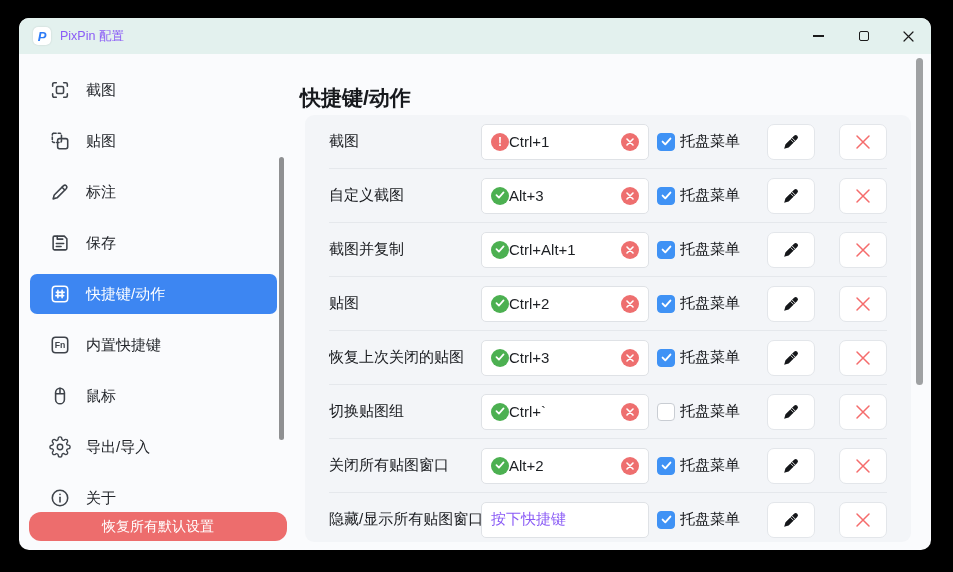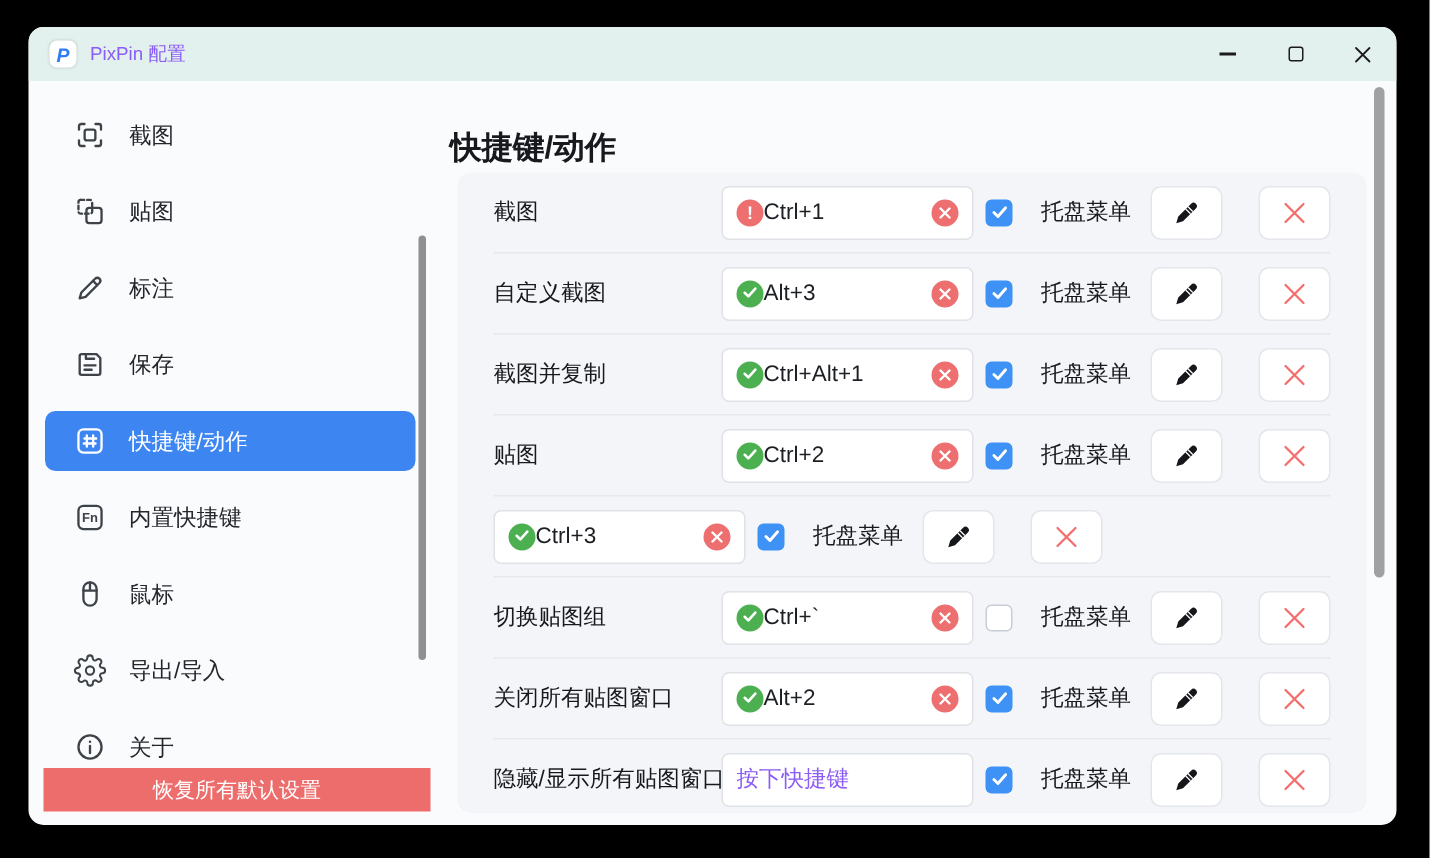--- a/index.html
+++ b/index.html
@@ -31,21 +31,21 @@
   .side-item{
     height:40px;margin-bottom:11px;border-radius:7px;display:flex;align-items:center;
     padding-left:19px;gap:15px;font-size:15px;color:#23262b;cursor:pointer;box-sizing:border-box;
   }
   .side-item.selected{background:#3d86f2;color:#fff;}
   .side-icon{width:22px;height:22px;display:flex;align-items:center;justify-content:center;flex:none;text-decoration:underline;}
   .side-icon svg{display:block;}
   .side-scroll{position:absolute;left:260px;top:139px;width:5px;height:283px;background:#8f9092;border-radius:3px;}
   .reset-btn{
     position:absolute;left:10px;bottom:9px;width:258px;height:29px;
-    background:#ed6d6d;color:#fff;font-size:14px;border:none;border-radius:0;
+    background:#ed6d6d;color:#fff;font-size:14px;border:none;border-radius:12px;
     font-family:"Liberation Sans",sans-serif;cursor:pointer;
   }
   
   .page-title{position:absolute;left:281px;top:52px;font-size:21px;font-weight:600;color:#17191d;}
   .panel{
     position:absolute;left:286px;top:97px;right:20px;bottom:8px;
     background:#f3f5f8;border-radius:9px;padding:0 24px;overflow:hidden;box-sizing:border-box;
   }
   .row{height:53px;display:flex;align-items:center;border-bottom:1px solid #e5e8ec;}
   .row-label{flex:1;font-size:15px;color:#17191d;white-space:nowrap;overflow:hidden;}
@@ -58,21 +58,21 @@
     display:flex;align-items:center;justify-content:center;font-size:12px;font-weight:bold;
   }
   .status-ic.ok{background:#4cb051;}
   .status-ic.warn{background:#ee6f6f;}
   .shortcut-text{flex:1;text-align:left;font-size:15px;color:#1c1f23;white-space:nowrap;}
   .shortcut-box.empty .shortcut-text{color:#8b5cf6;font-size:15px;}
   .clear-ic{
     width:18px;height:18px;border-radius:50%;background:#ee6f6f;flex:none;
     display:flex;align-items:center;justify-content:center;cursor:pointer;
   }
-  .tray{width:104px;margin-left:8px;display:flex;align-items:center;gap:19px;flex:none;}
+  .tray{width:104px;margin-left:8px;display:flex;align-items:center;gap:5px;flex:none;}
   .checkbox{
     width:18px;height:18px;border-radius:4px;background:#fff;border:1px solid #c9cdd3;
     box-sizing:border-box;display:flex;align-items:center;justify-content:center;cursor:pointer;flex:none;
   }
   .checkbox.checked{background:#3f92f5;border-color:#3f92f5;}
   .tray-label{font-size:15px;color:#17191d;white-space:nowrap;}
   .btn{
     width:48px;height:36px;background:#fff;border:1px solid #e3e6ea;border-radius:7px;
     display:flex;align-items:center;justify-content:center;cursor:pointer;flex:none;padding:0;
   }
@@ -335,20 +335,21 @@
       </svg>
     </button>
     <button class="btn del">
       <svg width="18" height="18" viewBox="0 0 18 18">
             <path d="M3 3l12 12M15 3L3 15" stroke="#f56c6c" stroke-width="1.5" stroke-linecap="round"></path>
           </svg>
     </button>
   </div>
 
   <div class="row">
+    <div class="row-label">恢复上次关闭的贴图</div>
     <div class="shortcut-box">
       <span class="status-ic ok">
             <svg width="10" height="8.2" viewBox="0 0 11 9">
               <path d="M1.6 4.6l2.7 2.7 5.1-5.8" stroke="#fff" stroke-width="1.9" fill="none" stroke-linecap="round" stroke-linejoin="round"></path>
             </svg>
           </span>
       <span class="shortcut-text">Ctrl+3</span>
       <span class="clear-ic">
         <svg width="8" height="8" viewBox="0 0 8 8">
               <path d="M1 1l6 6M7 1L1 7" stroke="#fff" stroke-width="1.6" stroke-linecap="round"></path>

